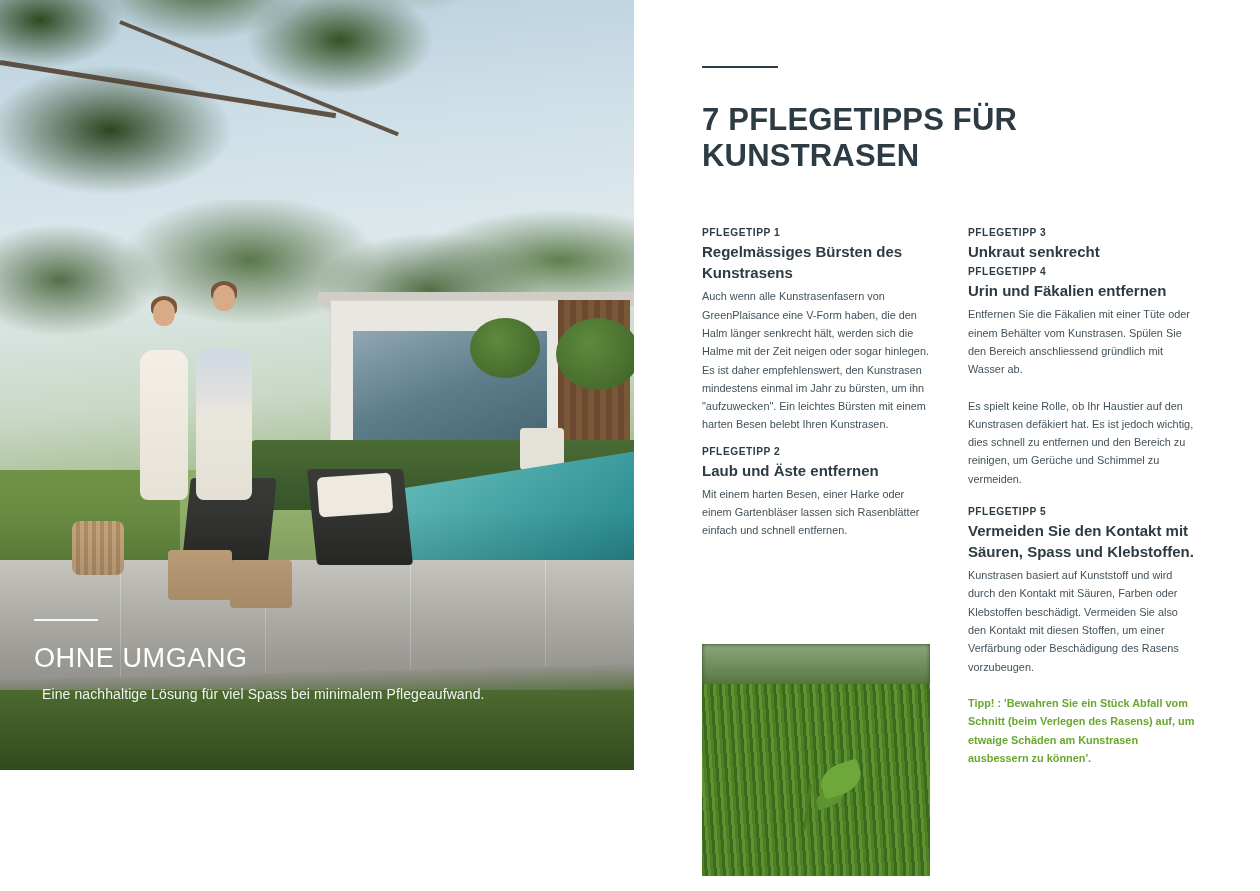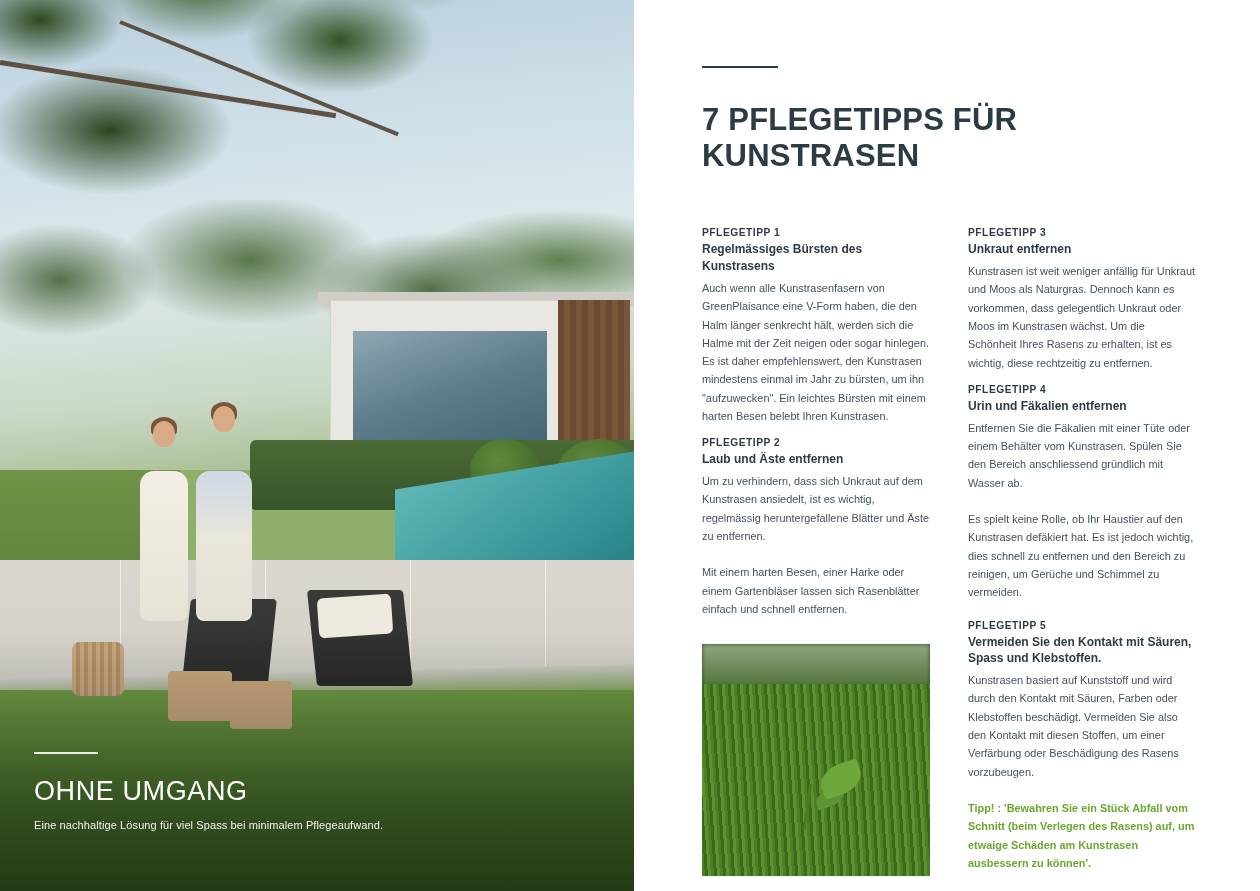--- a/index.html
+++ b/index.html
@@ -13,21 +13,21 @@
   .page {
     position: relative;
     width: 1260px; height: 891px;
     background: #ffffff;
     display: flex;
   }
 
   
   .hero {
     position: relative;
-    width: 634px; height: 891px;
+    width: 634px; height: 770px;
     overflow: hidden;
     flex: 0 0 634px;
     background: #8fae6a;
   }
   .hero-sky {
     position: absolute; left: 0; top: 0; width: 100%; height: 470px;
     background: linear-gradient(175deg, #b9cfdd 0%, #cfe0e8 30%, #dfe9ec 55%, #c9d8c6 80%, #9db681 100%);
   }
   .hero-treeline {
     position: absolute; left: 0; top: 200px; width: 100%; height: 260px;
@@ -136,21 +136,21 @@
   .hero-overlay {
     position: absolute; left: 0; bottom: 0; width: 100%; height: 260px;
     background: linear-gradient(180deg, rgba(0,0,0,0) 0%, rgba(0,0,0,.28) 60%, rgba(0,0,0,.42) 100%);
   }
   .hero-caption { position: absolute; left: 34px; bottom: 60px; color: #ffffff; }
   .hero-rule { width: 64px; height: 2px; background: #ffffff; opacity: .9; margin-bottom: 22px; }
   .hero-title {
     font-size: 27px; letter-spacing: .6px; font-weight: 400; margin: 0 0 12px 0;
     color: #ffffff;
   }
-  .hero-sub { font-size: 11px; letter-spacing: .1px; color: #f2f2f2; margin: 0; }
+  .hero-sub { font-size: 14px; letter-spacing: .1px; color: #f2f2f2; margin: 8px; }
 
   
   .content {
     position: relative;
     flex: 1 1 auto;
     padding: 66px 74px 0 68px;
     color: #3b4a52;
   }
   .top-rule { width: 76px; height: 2px; background: #2f3e46; margin-bottom: 34px; }
   h1.doc-title {
@@ -161,21 +161,21 @@
     font-size: 11.6px; font-weight: 700; line-height: 1.62;
     color: #2d3c44; margin: 0 0 26px 0; max-width: 470px;
   }
   .cols { display: flex; gap: 38px; }
   .col { width: 228px; }
   .tip-label {
     font-size: 10.2px; font-weight: 700; letter-spacing: .55px;
     color: #2d3c44; margin: 0 0 3px 0; text-transform: uppercase;
   }
   .tip-head {
-    font-size: 12px; font-weight: 700; color: #2d3c44;
+    font-size: 15px; font-weight: 700; color: #2d3c44;
     margin: 0 0 4px 0; line-height: 1.4;
   }
   .tip-body {
     font-size: 10.9px; line-height: 1.68; color: #42525a; margin: 0 0 18px 0;
   }
   .tip-body.last { margin-bottom: 12px; }
   .tip-note {
     font-size: 10.9px; line-height: 1.68; font-weight: 700; color: #6aa72f; margin: 14px 0 0 0;
   }
 
@@ -277,32 +277,30 @@
 
         <div>
           <p class="tip-label">PFLEGETIPP 1</p>
           <p class="tip-head">Regelmässiges Bürsten des Kunstrasens</p>
           <p class="tip-body last">Auch wenn alle Kunstrasenfasern von GreenPlaisance eine V-Form haben, die den Halm länger senkrecht hält, werden sich die Halme mit der Zeit neigen oder sogar hinlegen. Es ist daher empfehlenswert, den Kunstrasen mindestens einmal im Jahr zu bürsten, um ihn "aufzuwecken". Ein leichtes Bürsten mit einem harten Besen belebt Ihren Kunstrasen.</p>
         </div>
 
         <div>
           <p class="tip-label">PFLEGETIPP 2</p>
           <p class="tip-head">Laub und Äste entfernen</p>
-          <p class="tip-body">Um zu verhindern, dass sich Unkraut auf dem Kunstrasen ansiedelt, ist es wichtig, regelmässig heruntergefallene Blätter und Äste zu entfernen.</p>
           <p class="tip-body">Mit einem harten Besen, einer Harke oder einem Gartenbläser lassen sich Rasenblätter einfach und schnell entfernen.</p>
         </div>
 
       </div>
 
       <div class="col">
 
         <div>
           <p class="tip-label">PFLEGETIPP 3</p>
-          <p class="tip-head">Unkraut entfernen</p>
-          <p class="tip-body last">Kunstrasen ist weit weniger anfällig für Unkraut und Moos als Naturgras. Dennoch kann es vorkommen, dass gelegentlich Unkraut oder Moos im Kunstrasen wächst. Um die Schönheit Ihres Rasens zu erhalten, ist es wichtig, diese rechtzeitig zu entfernen.</p>
+          <p class="tip-head">Unkraut senkrecht</p>
         </div>
 
         <div>
           <p class="tip-label">PFLEGETIPP 4</p>
           <p class="tip-head">Urin und Fäkalien entfernen</p>
           <p class="tip-body">Entfernen Sie die Fäkalien mit einer Tüte oder einem Behälter vom Kunstrasen. Spülen Sie den Bereich anschliessend gründlich mit Wasser ab.</p>
           <p class="tip-body">Es spielt keine Rolle, ob Ihr Haustier auf den Kunstrasen defäkiert hat. Es ist jedoch wichtig, dies schnell zu entfernen und den Bereich zu reinigen, um Gerüche und Schimmel zu vermeiden.</p>
         </div>
 
         <div>

